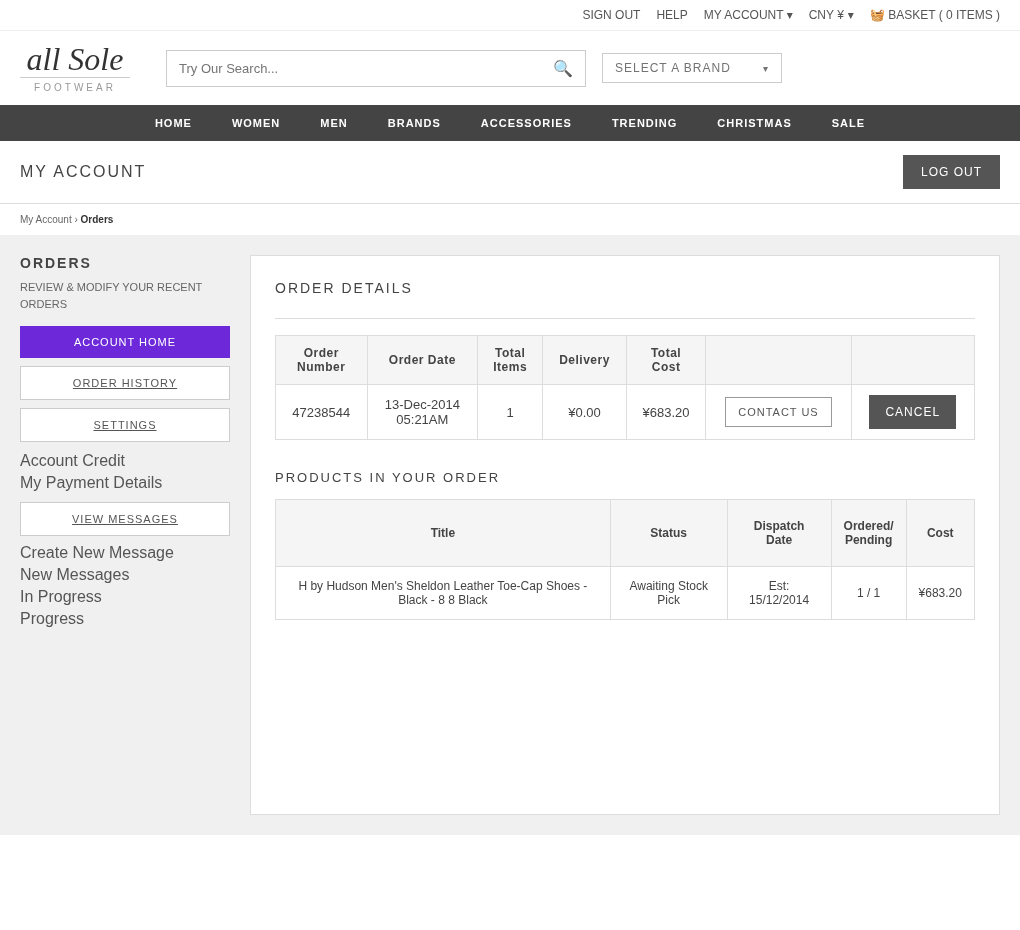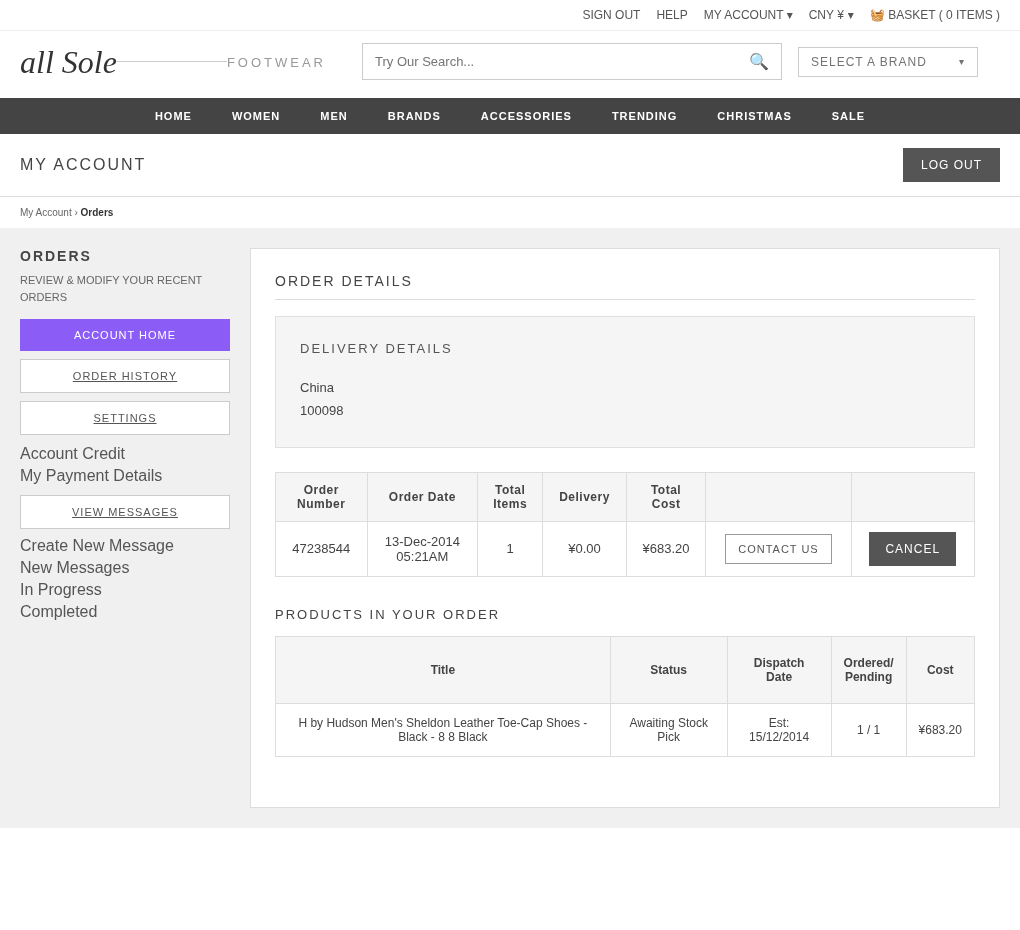--- a/index.html
+++ b/index.html
@@ -3,33 +3,33 @@
   <meta charset="utf-8">
   <style>
     * { box-sizing: border-box; margin: 0; padding: 0; }
     body { font-family: Arial, sans-serif; background: #fff; font-size: 13px; color: #333; }
 
     
     .top-bar { display: flex; justify-content: flex-end; align-items: center; padding: 8px 20px; gap: 16px; font-size: 12px; color: #555; border-bottom: 1px solid #eee; }
     .top-bar a { color: #555; text-decoration: none; }
 
     .header-main { display: flex; align-items: center; padding: 12px 20px; gap: 16px; }
-    .logo { display: flex; flex-direction: row; align-items: center; margin-right: 20px; }
+    .logo { display: flex; flex-direction: column; align-items: center; margin-right: 20px; }
     .logo-text { font-family: Georgia, serif; font-size: 32px; font-style: italic; color: #333; line-height: 1; }
-    .logo-sub { font-size: 13px; letter-spacing: 3px; color: #999; margin-top: 2px; }
+    .logo-sub { font-size: 10px; letter-spacing: 3px; color: #999; margin-top: 2px; }
     .logo-divider { width: 110px; height: 1px; background: #ccc; margin: 2px 0; }
 
     .search-bar { display: flex; align-items: center; flex: 1; max-width: 420px; border: 1px solid #ccc; }
     .search-input { flex: 1; padding: 8px 12px; border: none; outline: none; font-size: 13px; color: #999; }
     .search-btn { padding: 8px 12px; background: #fff; border: none; cursor: pointer; color: #555; font-size: 16px; }
 
     .brand-select { display: flex; align-items: center; border: 1px solid #ccc; padding: 7px 12px; cursor: pointer; font-size: 12px; letter-spacing: 1px; color: #737373; background: #fff; min-width: 180px; justify-content: space-between; }
 
     
-    .main-nav { background: #444; display: flex; justify-content: center; margin-top: 6px; }
+    .main-nav { background: #444; display: flex; justify-content: center; }
     .main-nav a { color: #fff; text-decoration: none; padding: 12px 20px; display: block; font-size: 11px; letter-spacing: 1px; font-weight: bold; }
 
     
     .account-header { display: flex; justify-content: space-between; align-items: center; padding: 14px 20px; border-bottom: 1px solid #ddd; }
     .account-title { font-size: 16px; letter-spacing: 2px; color: #444; font-weight: normal; }
     .account-actions { display: flex; gap: 8px; margin-left: 32px; }
     .btn-dark { background: #555; color: #fff; border: none; padding: 10px 18px; cursor: pointer; font-size: 12px; letter-spacing: 1px; }
 
     
     .breadcrumb { padding: 10px 20px; font-size: 10px; color: #666; }
@@ -37,28 +37,28 @@
     .breadcrumb strong { color: #333; }
 
     
     .content-area { display: flex; padding: 20px; gap: 20px; background: #f0f0f0; min-height: 600px; }
 
     
     .sidebar { width: 210px; flex-shrink: 0; }
     .sidebar-title { font-size: 14px; letter-spacing: 2px; color: #444; font-weight: bold; margin-bottom: 6px; }
     .sidebar-desc { font-size: 11px; color: #666; margin-bottom: 14px; line-height: 1.5; margin-top: 8px; }
     .sidebar-btn { display: block; width: 100%; padding: 10px; text-align: center; font-size: 11px; letter-spacing: 1px; cursor: pointer; margin-bottom: 8px; border: none; }
-    .sidebar-btn-dark { background: #8b5cf6; color: #fff; }
+    .sidebar-btn-dark { background: #6d28d9; color: #fff; }
     .sidebar-btn-outline { background: #fff; color: #555; border: 1px solid #ccc; text-decoration: underline; }
     .sidebar-link { display: block; font-size: 16px; color: #555; text-decoration: none; margin: 4px 0; }
     .sidebar-section { margin-top: 10px; }
 
     
     .main-panel { flex: 1; background: #fff; padding: 24px; border: 1px solid #ddd; }
-    .section-title { font-size: 14px; letter-spacing: 2px; color: #444; margin-bottom: 16px; border-bottom: 1px solid #ddd; padding-bottom: 10px; }
+    .section-title { font-size: 14px; letter-spacing: 2px; color: #444; margin-bottom: 16px; border-bottom: 1px solid #ddd; padding-bottom: 22px; }
 
     
     .delivery-box { background: #f5f5f5; border: 1px solid #e0e0e0; padding: 24px; margin-bottom: 24px; min-height: 120px; }
     .delivery-title { font-size: 13px; letter-spacing: 2px; color: #555; margin-bottom: 20px; }
     .delivery-info { font-size: 13px; color: #444; line-height: 1.8; }
 
     
     .order-table { width: 100%; border-collapse: collapse; margin-bottom: 30px; }
     .order-table th { background: #f5f5f5; border: 1px solid #ddd; padding: 10px 12px; text-align: center; font-size: 12px; font-weight: bold; color: #444; letter-spacing: 0.5px; }
     .order-table td { border: 1px solid #ddd; padding: 10px 12px; text-align: center; font-size: 13px; color: #444; vertical-align: middle; }
@@ -141,35 +141,28 @@
     <button class="sidebar-btn sidebar-btn-outline">SETTINGS</button>
     <div class="sidebar-section">
       <a href="#" class="sidebar-link">Account Credit</a>
       <a href="#" class="sidebar-link">My Payment Details</a>
     </div>
     <div class="sidebar-section">
       <button class="sidebar-btn sidebar-btn-outline" style="margin-top:10px;">VIEW MESSAGES</button>
       <a href="#" class="sidebar-link">Create New Message</a>
       <a href="#" class="sidebar-link">New Messages</a>
       <a href="#" class="sidebar-link">In Progress</a>
-      <a href="#" class="sidebar-link">Completed</a>
+      <a href="#" class="sidebar-link">Progress</a>
     </div>
   </aside>
 
   <main class="main-panel">
 
     <div class="section-title">ORDER DETAILS</div>
 
-    <div class="delivery-box">
-      <div class="delivery-title">DELIVERY DETAILS</div>
-      <div class="delivery-info">
-        <div>China</div>
-        <div>100098</div>
-      </div>
-    </div>
 
     <table class="order-table">
       <thead>
         <tr>
           <th>Order<br>Number</th>
           <th>Order Date</th>
           <th>Total<br>Items</th>
           <th>Delivery</th>
           <th>Total<br>Cost</th>
           <th></th>

